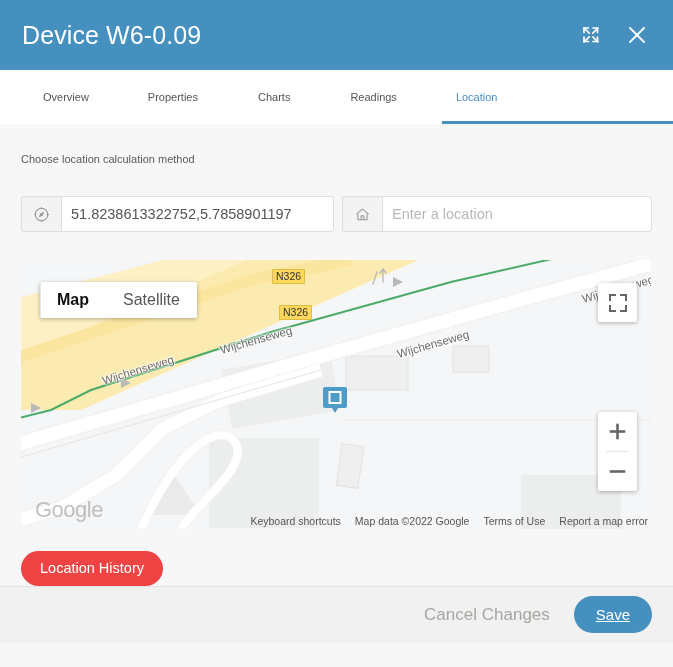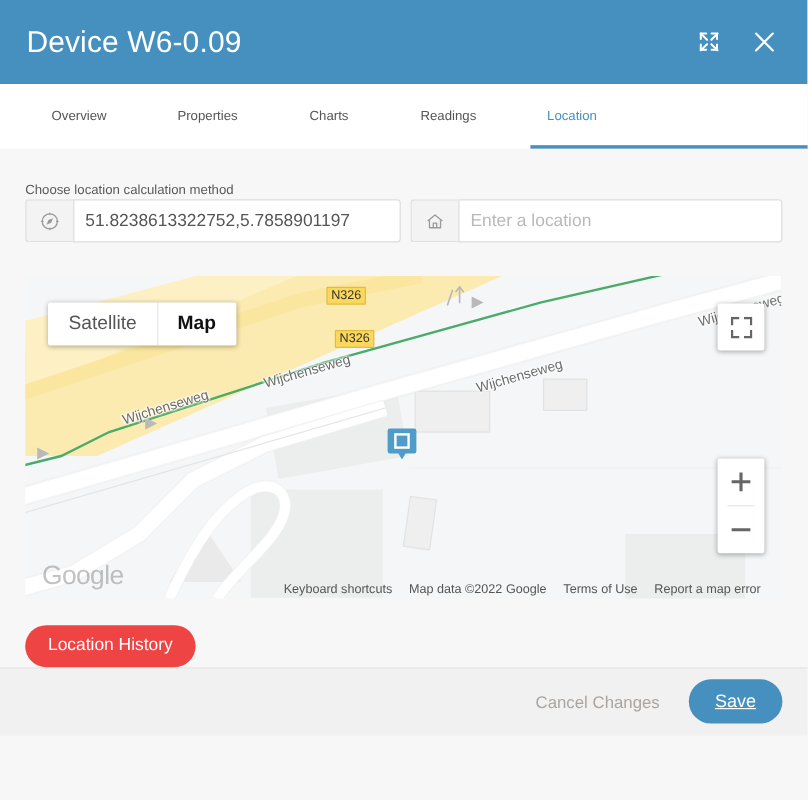--- a/index.html
+++ b/index.html
@@ -97,20 +97,21 @@
     font-size: 11px;
     color: #5a5a5a;
     padding-top: 29px;
     padding-bottom: 0;
     line-height: 1.2;
   }
 
   
   .inputs-row {
     display: flex;
+    margin-top: 30px;
     gap: 8px;
     align-items: stretch;
   }
   .input-group {
     display: flex;
     align-items: stretch;
     height: 36px;
   }
   .input-group.coords { width: 313px; }
   .input-group.address { flex: 1 1 auto; }
@@ -199,21 +200,21 @@
     height: 39px;
     display: flex; align-items: center; justify-content: center;
     cursor: pointer;
     color: #666666;
     font-size: 0;
   }
   .zoom-sep { height: 1px; background: #e6e6e6; margin: 0 8px; }
 
   .map-attrib {
     position: absolute;
-    right: 17px; bottom: 2px;
+    right: 3px; bottom: 2px;
     display: flex;
     gap: 14px;
     font-size: 10.5px;
     color: #555555;
     z-index: 5;
     white-space: nowrap;
     margin-top: 24px;
   }
   .map-attrib span { cursor: pointer; }
   .map-attrib span.static { cursor: default; }
@@ -270,21 +271,21 @@
     background: #f1f1f1;
     border-top: 1px solid #e3e3e3;
     display: flex;
     align-items: center;
     justify-content: flex-end;
     padding: 0 21px;
     gap: 18px;
   }
   .link-muted {
     color: #aaa5a0;
-    font-size: 14px;
+    font-size: 17px;
     cursor: pointer;
     background: none;
     border: none;
     font-family: "Liberation Sans", sans-serif;
   }
   .btn-save {
     background: #4590bf;
     color: #ffffff;
     border: none;
     border-radius: 19px;
@@ -425,25 +426,25 @@
 
       <div class="road-label" style="left:80px; top:104px; transform: rotate(-17deg);">Wijchenseweg</div>
       <div class="road-label" style="left:198px; top:74px; transform: rotate(-16deg);">Wijchenseweg</div>
       <div class="road-label" style="left:375px; top:78px; transform: rotate(-16deg);">Wijchenseweg</div>
       <div class="road-label" style="left:560px; top:23px; transform: rotate(-16deg);">Wijchenseweg</div>
 
       <div class="shield" style="left:251px; top:9px;">N326</div>
       <div class="shield" style="left:258px; top:45px;">N326</div>
 
       <div class="map-type-switch">
+        <div class="map-type-btn selected">
+          <span>Map</span>
+        </div>
         <div class="map-type-btn">
           <span>Satellite</span>
-        </div>
-        <div class="map-type-btn selected">
-          <span>Map</span>
         </div>
       </div>
 
       <div class="fullscreen-btn">
         <svg width="18" height="18" viewBox="0 0 18 18" fill="none" stroke="#666666" stroke-width="2" stroke-linecap="square">
           <path d="M1 6V1h5"></path>
             <path d="M12 1h5v5"></path>
             <path d="M17 12v5h-5"></path>
             <path d="M6 17H1v-5"></path>
         </svg>

